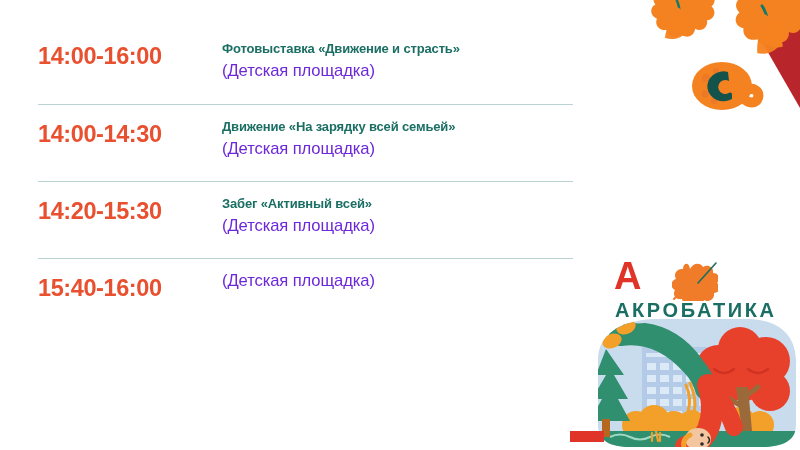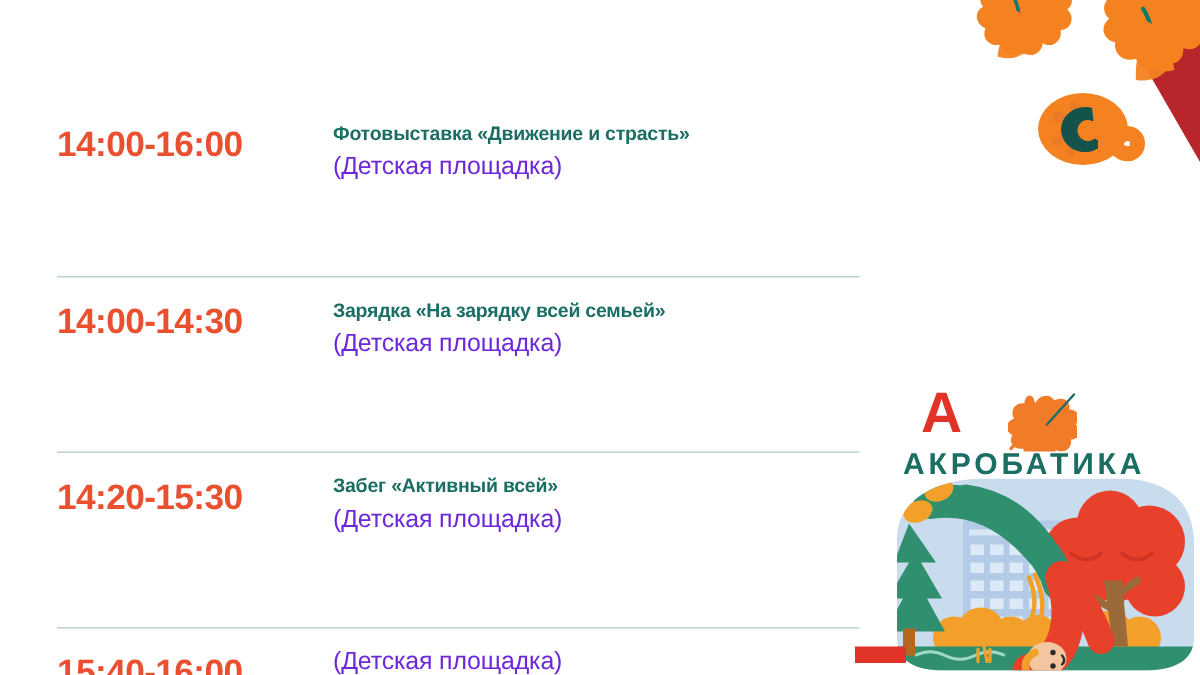--- a/index.html
+++ b/index.html
@@ -24,21 +24,20 @@
     left: 38px;
     top: 38px;
     width: 535px;
   }
   .sched-row {
     display: flex;
     align-items: flex-start;
     padding: 0 0 0 0;
     height: 66px;
     box-sizing: border-box;
-    margin-top: 40px;
   }
   .sched-row + .sched-row {
     border-top: 1.5px solid #b9d2d2;
     padding-top: 11px;
     height: 77px;
   }
   .sched-time {
     flex: 0 0 184px;
     color: #e8502f;
     font-weight: bold;
@@ -90,21 +89,21 @@
     left: 24px;
     top: 2px;
     color: #e13429;
     font-size: 38px;
     font-weight: bold;
     line-height: 38px;
     letter-spacing: 0px;
   }
   .acro-word {
     position: absolute;
-    left: 12px;
+    left: 25px;
     top: 44px;
     color: #1a6e63;
     font-size: 20px;
     font-weight: bold;
     letter-spacing: 2.6px;
     line-height: 22px;
   }
   .acro-illus {
     position: absolute;
     left: 0;
@@ -176,21 +175,21 @@
       <div class="sched-time">14:00-16:00</div>
       <div class="sched-info">
         <div class="sched-title">Фотовыставка «Движение и страсть»</div>
         <div class="sched-place">(Детская площадка)</div>
       </div>
     </div>
 
     <div class="sched-row">
       <div class="sched-time">14:00-14:30</div>
       <div class="sched-info">
-        <div class="sched-title">Зарядка «На зарядку всей семьей»</div>
+        <div class="sched-title">Движение «На зарядку всей семьей»</div>
         <div class="sched-place">(Детская площадка)</div>
       </div>
     </div>
 
     <div class="sched-row">
       <div class="sched-time">14:20-15:30</div>
       <div class="sched-info">
         <div class="sched-title">Забег «Активный всей»</div>
         <div class="sched-place">(Детская площадка)</div>
       </div>

